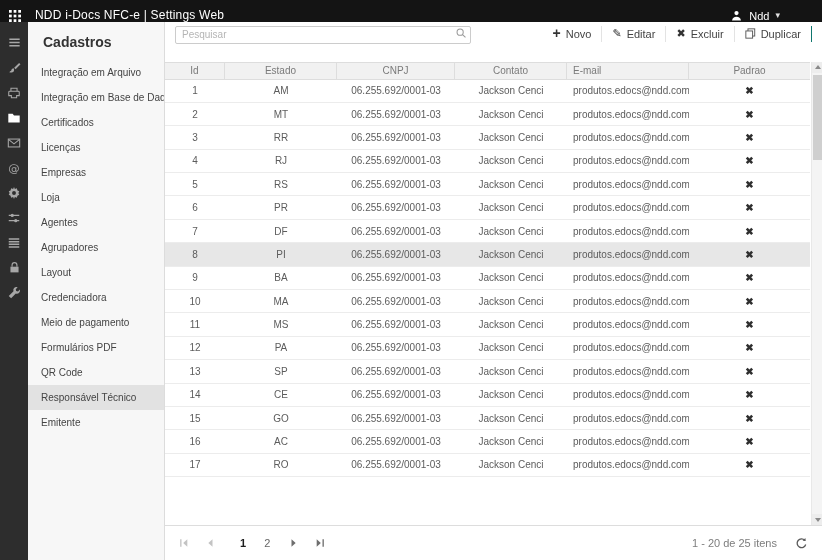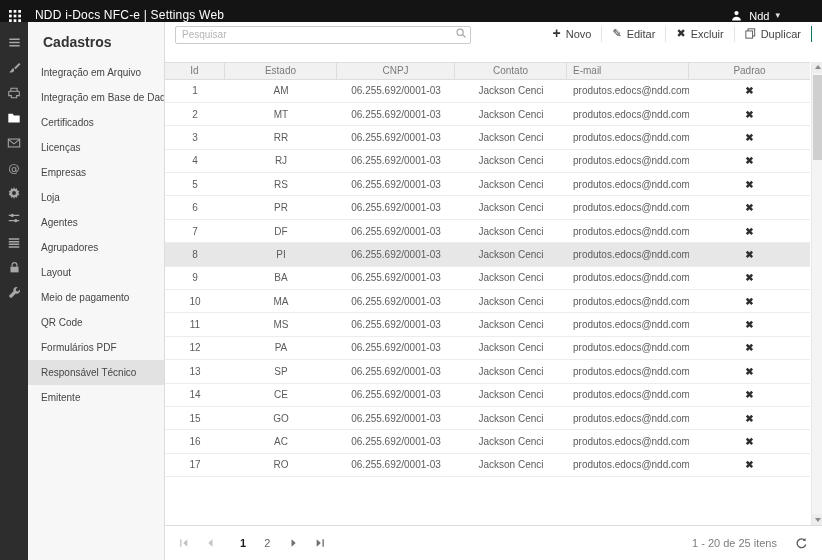--- a/index.html
+++ b/index.html
@@ -223,23 +223,24 @@
       <div>
           <div class="side-item"><span>Integração em Arquivo</span></div>
           <div class="side-item"><span>Integração em Base de Dados</span></div>
           <div class="side-item"><span>Certificados</span></div>
           <div class="side-item"><span>Licenças</span></div>
           <div class="side-item"><span>Empresas</span></div>
           <div class="side-item"><span>Loja</span></div>
           <div class="side-item"><span>Agentes</span></div>
           <div class="side-item"><span>Agrupadores</span></div>
           <div class="side-item"><span>Layout</span></div>
+          <div class="side-item"><span>Credenciadora</span></div>
           <div class="side-item"><span>Meio de pagamento</span></div>
+          <div class="side-item"><span>Formulários PDF</span></div>
           <div class="side-item"><span>QR Code</span></div>
-          <div class="side-item"><span>Formulários PDF</span></div>
           <div class="side-item selected"><span>Responsável Técnico</span></div>
           <div class="side-item"><span>Emitente</span></div>
         </div>
     </aside>
 
     <main class="main">
 
 
       <div class="controls">
         <div class="search">

